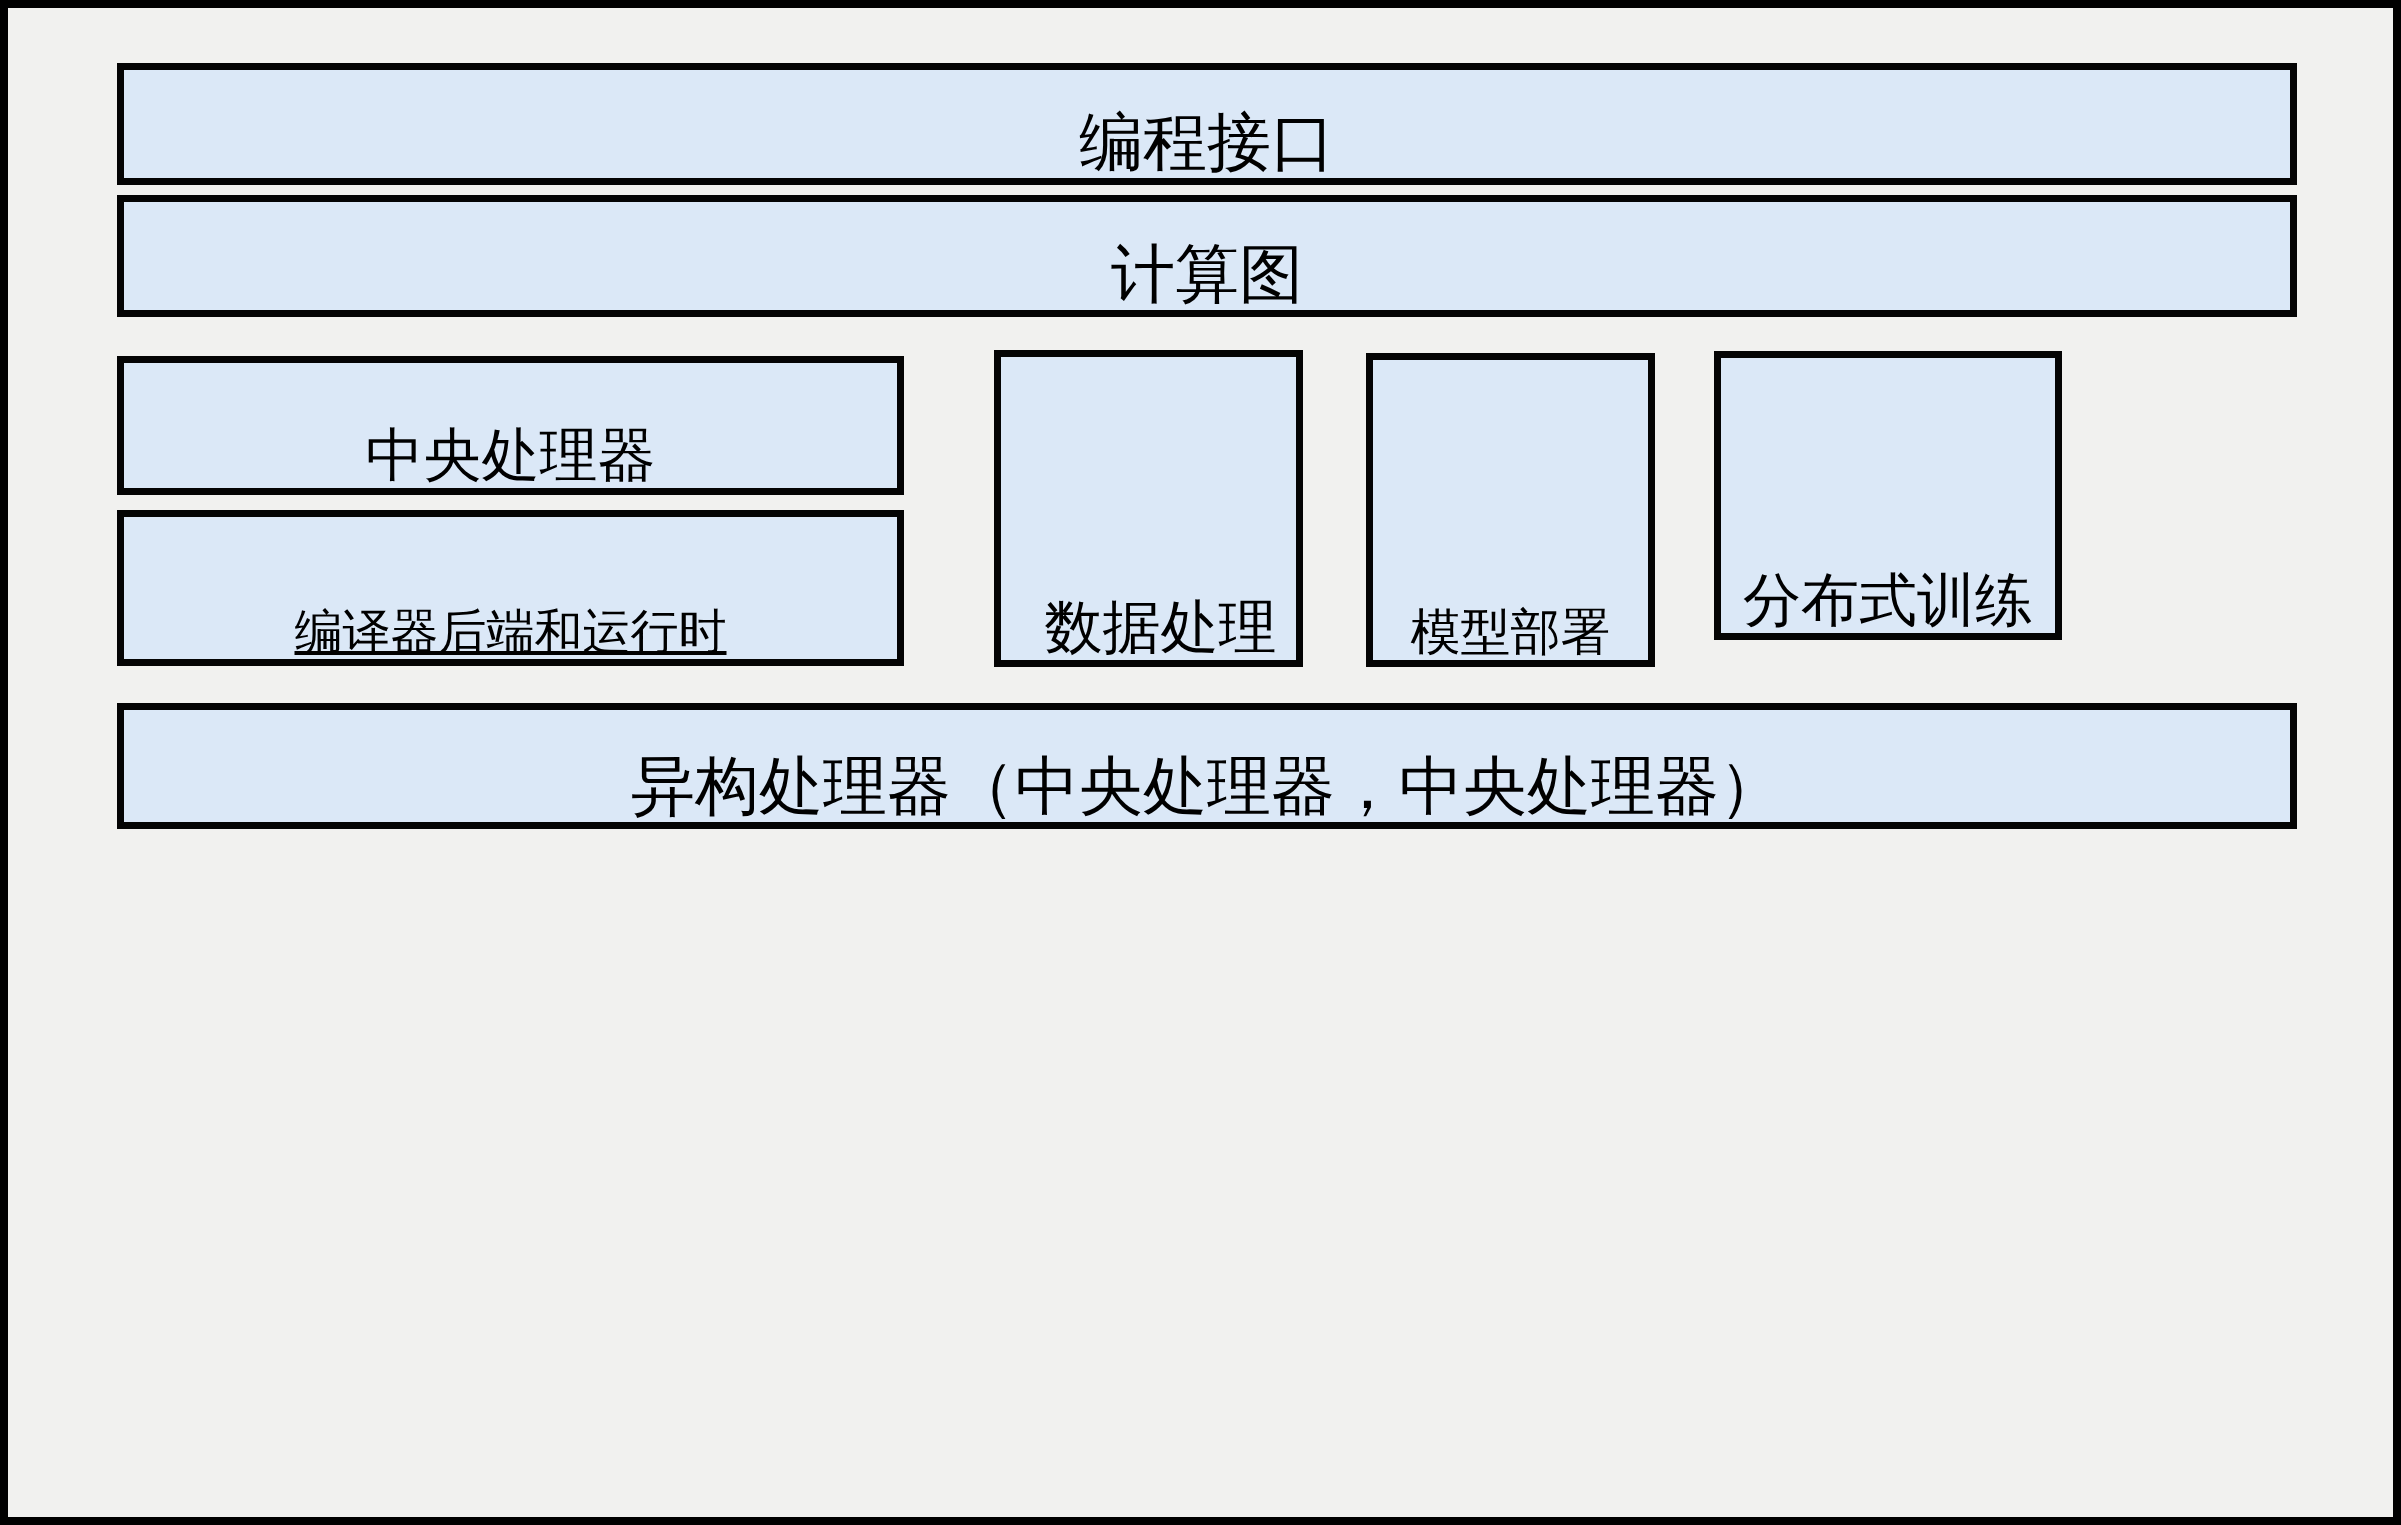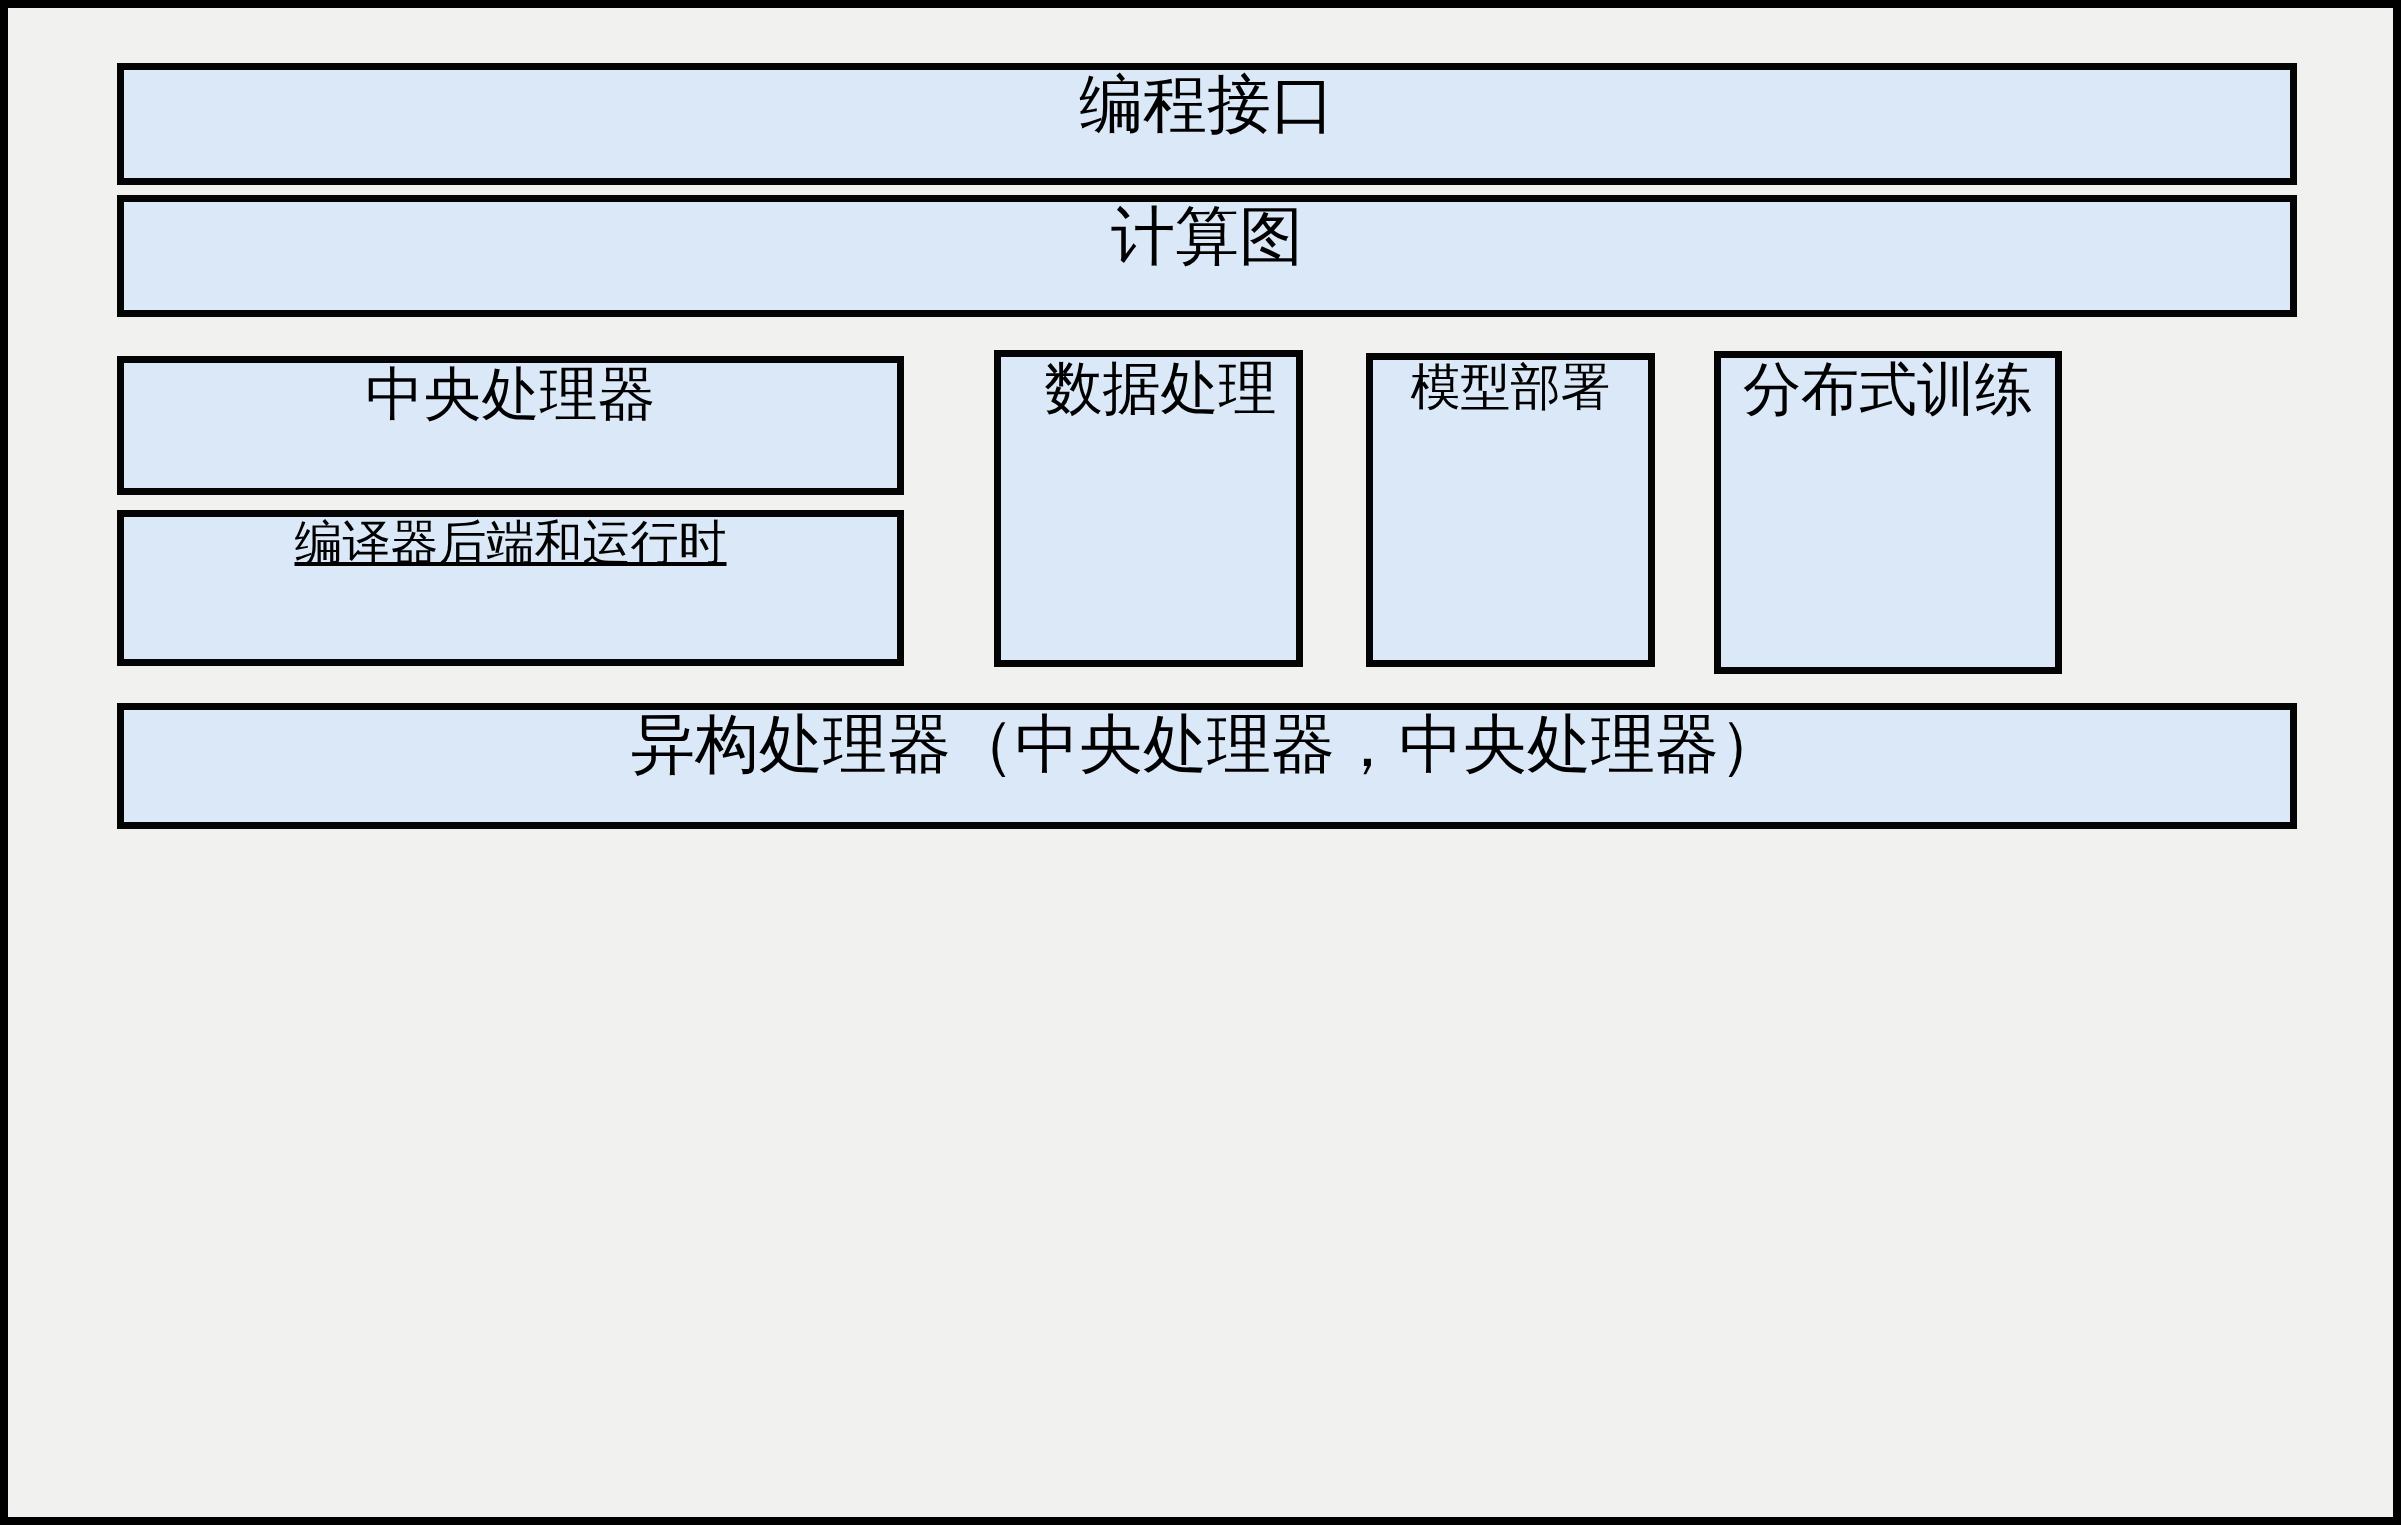--- a/index.html
+++ b/index.html
@@ -16,21 +16,21 @@
     border: 8.7px solid #000000;
     overflow: hidden;
     font-family: "Liberation Serif", "DejaVu Serif", serif;
   }
   .box {
     position: absolute;
     box-sizing: border-box;
     background: #dbe8f7;
     border: 7px solid #040404;
     display: flex;
-    align-items: flex-start;
+    align-items: flex-end;
     justify-content: center;
     color: #000000;
     text-align: center;
     line-height: 1.1;
     white-space: nowrap;
   }
   
   #box-programming-interface {
     left: 109px;
     top: 55px;
@@ -74,21 +74,21 @@
     left: 1358px;
     top: 345px;
     width: 289px;
     height: 314px;
     font-size: 56px;
   }
   #box-distributed-training {
     left: 1706px;
     top: 343px;
     width: 348px;
-    height: 323px;
+    height: 289px;
     font-size: 56px;
   }
   
   #box-heterogeneous-processors {
     left: 109px;
     top: 695px;
     width: 2180px;
     height: 126px;
     font-size: 61px;
   }

